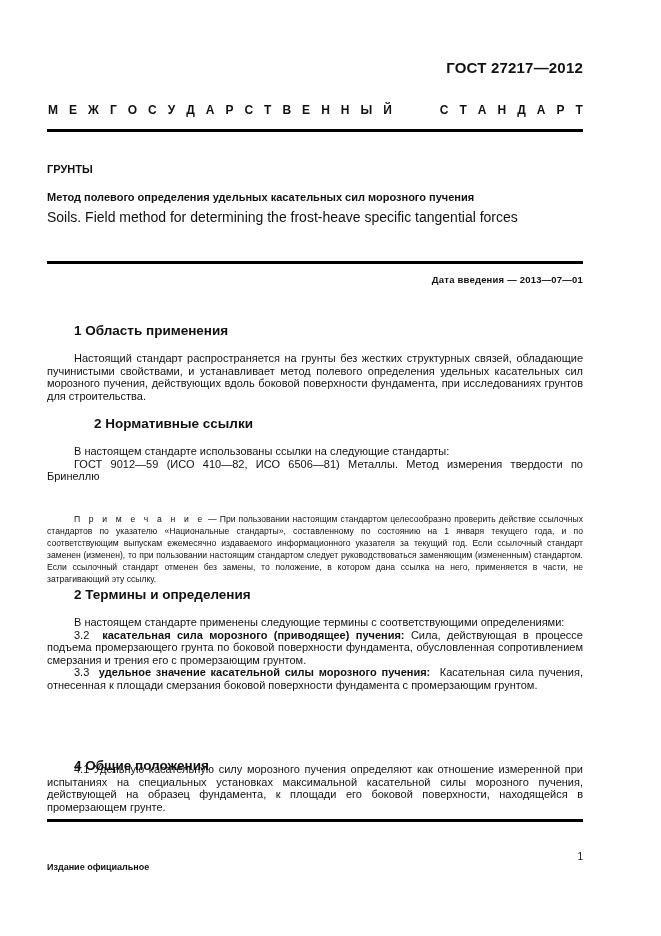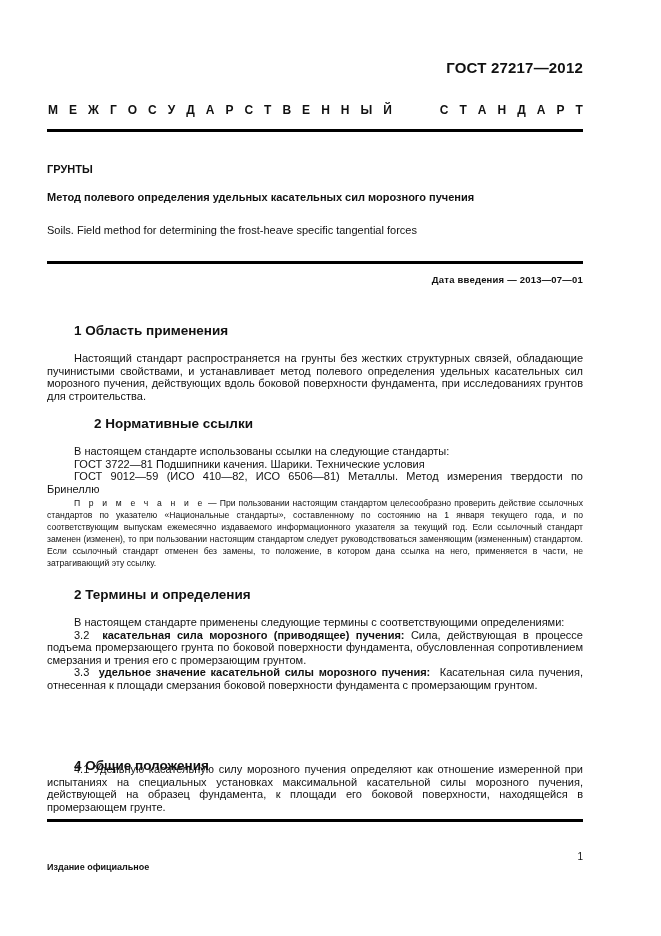--- a/index.html
+++ b/index.html
@@ -11,27 +11,27 @@
                 display: flex; justify-content: space-between; }
   .interstate span { display: inline-block; }
   .interstate .gap { width: 26px; }
   .rule { left: 47px; width: 536px; height: 3px; background: #000; }
   .rule.r1 { top: 129px; }
   .rule.r2 { top: 261px; }
   .rule.r3 { top: 819px; }
   .center { left: 47px; width: 536px; text-align: left; }
   .title-main { top: 163px; font-size: 11px; font-weight: bold; }
   .title-sub { top: 191px; font-size: 11px; font-weight: bold; }
-  .title-en { top: 224px; font-size: 11px; }
+  .title-en { top: 209px; font-size: 14px; }
   .intro-date { right: 78px; top: 274px; font-size: 9.5px; font-weight: bold; letter-spacing: 0.2px; }
   .sec-head { left: 74px; font-size: 13.5px; font-weight: bold; }
   .para { left: 47px; width: 536px; font-size: 11px; line-height: 12.6px; text-align: justify; }
   .para p { margin: 0; }
   .para .ind { text-indent: 27px; }
-  .note { left: 47px; width: 536px; font-size: 8.6px; line-height: 11.9px; text-align: justify; }
+  .note { left: 47px; width: 536px; font-size: 8.6px; line-height: 11.9px; text-align: justify; margin-top: 16px; }
   .note p { margin: 0; text-indent: 27px; }
   .spaced { letter-spacing: 2.8px; }
   b { font-weight: bold; }
   .edition { left: 47px; top: 829px; font-size: 9px; font-weight: bold; margin-top: 33px; }
   .page-num { right: 78px; top: 851px; font-size: 10px; }
 </style>
 </head>
 <body>
 
 <div class="abs gost-code">ГОСТ 27217—2012</div>
@@ -77,21 +77,20 @@
 <div class="abs intro-date">Дата введения — 2013—07—01</div>
 
 <div class="abs sec-head" style="top:323px;">1  Область применения</div>
 <div class="abs para" style="top:352px;">
   <p class="ind">Настоящий стандарт распространяется на грунты без жестких структурных связей, обладающие пучинистыми свойствами, и устанавливает метод полевого определения удельных касательных сил морозного пучения, действующих вдоль боковой поверхности фундамента, при исследованиях грунтов для строительства.</p>
 </div>
 
 <div class="abs sec-head" style="top:416px;margin-left:20px;">2  Нормативные ссылки</div>
 <div class="abs para" style="top:445px;">
   <p class="ind">В настоящем стандарте использованы ссылки на следующие стандарты:</p>
-  <p class="ind">ГОСТ 3722—81  Подшипники качения. Шарики. Технические условия</p>
   <p class="ind">ГОСТ 9012—59 (ИСО 410—82, ИСО 6506—81)  Металлы. Метод измерения твердости по Бринеллю</p>
 </div>
 <div class="abs note" style="top:498px;">
   <p><span class="spaced">П р и м е ч а н и е</span><span> — При пользовании настоящим стандартом целесообразно проверить действие ссылочных стандартов по указателю «Национальные стандарты», составленному по состоянию на 1 января текущего года, и по соответствующим выпускам ежемесячно издаваемого информационного указателя за текущий год. Если ссылочный стандарт заменен (изменен), то при пользовании настоящим стандартом следует руководствоваться заменяющим (измененным) стандартом. Если ссылочный стандарт отменен без замены, то положение, в котором дана ссылка на него, применяется в части, не затрагивающий эту ссылку.</span></p>
 </div>
 
 <div class="abs sec-head" style="top:587px;">2  Термины и определения</div>
 <div class="abs para" style="top:616px;">
   <p class="ind">В настоящем стандарте применены следующие термины с соответствующими определениями:</p>
   <p class="ind"><span>3.2</span>&nbsp; <b>касательная сила морозного (приводящее) пучения:</b> <span>Сила, действующая в процессе подъема промерзающего грунта по боковой поверхности фундамента, обусловленная сопротивлением смерзания и трения его с промерзающим грунтом.</span></p>

